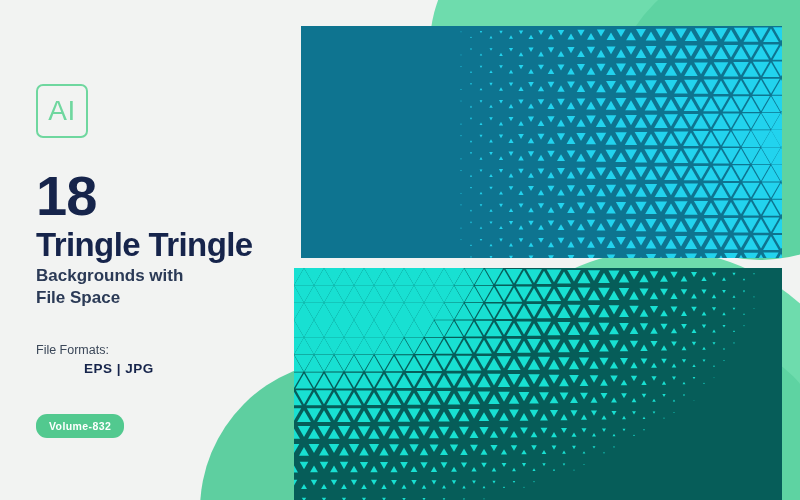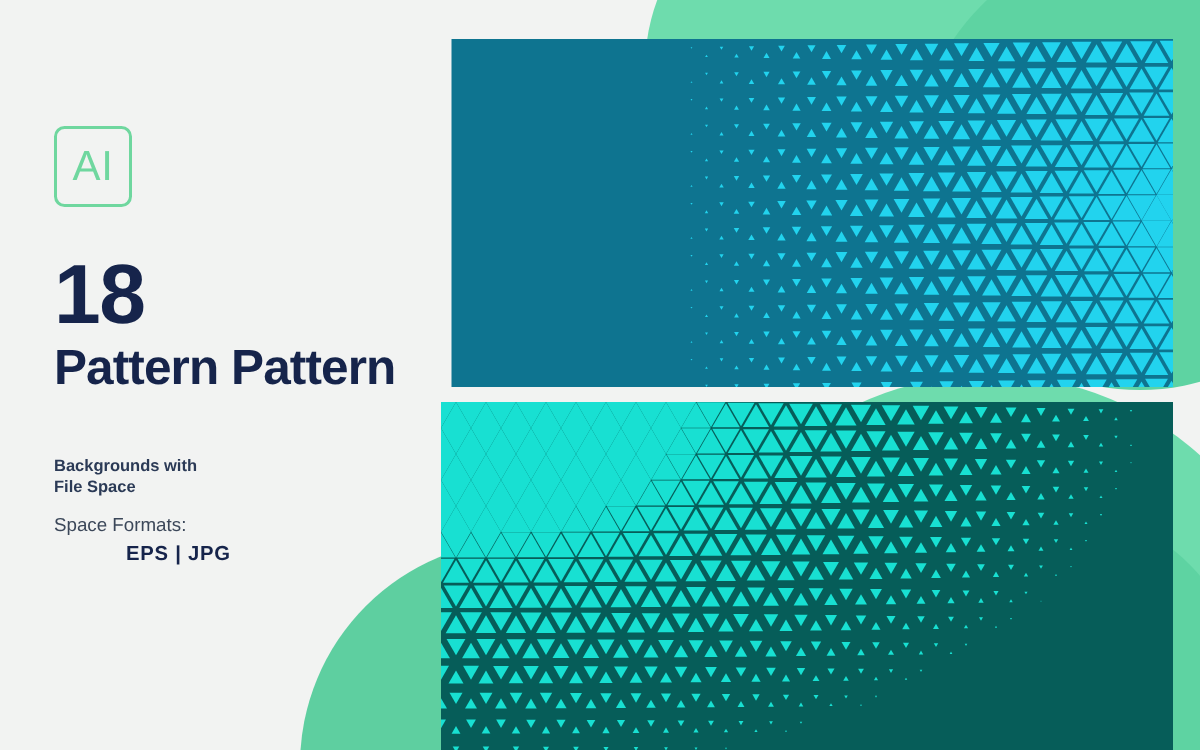--- a/index.html
+++ b/index.html
@@ -113,25 +113,24 @@
     letter-spacing: -0.6px;
     line-height: 1;
     white-space: nowrap;
   }
 
   #subtitle {
     position: absolute;
     top: 265px;
     left: 0;
     width: 220px;
-    font-size: 11px;
+    font-size: 17px;
     font-weight: bold;
     color: #2b3a56;
     line-height: 1.28;
-    margin-top: 39px;
   }
 
   #formats-label {
     position: absolute;
     top: 343px;
     left: 0;
     font-size: 12.5px;
     color: #3b4759;
     font-weight: 400;
   }
@@ -198,30 +197,31 @@
   <div class="blob" id="blob-bottom-left"></div>
 
   <div id="info-panel">
 
     <div id="ai-badge">
       <span id="ai-badge-label">AI</span>
     </div>
 
     <div id="count-number">18</div>
 
-    <div id="title-main">Pattern Pattern</div>
+    <div id="title-main">Tringle Tringle</div>
 
     <div id="subtitle">
       <div>Backgrounds with</div>
       <div>File Space</div>
     </div>
 
-    <div id="formats-label">Space Formats:</div>
+    <div id="formats-label">File Formats:</div>
     <div id="formats-value">EPS  |  JPG</div>
 
+    <div id="volume-badge">Volume-832</div>
   </div>
 
   <div class="panel" id="panel-top">
       <svg width="481" height="232" viewBox="0 0 481 232">
         <polygon points="159.41,5.44 160.59,5.44 160.00,6.45" fill="#22d3ee"></polygon>
         <polygon points="169.10,12.07 170.90,12.07 170.00,10.50" fill="#22d3ee"></polygon>
         <polygon points="178.82,5.09 181.18,5.09 180.00,7.13" fill="#22d3ee"></polygon>
         <polygon points="188.53,12.40 191.47,12.40 190.00,9.84" fill="#22d3ee"></polygon>
         <polygon points="198.28,4.78 201.72,4.78 200.00,7.76" fill="#22d3ee"></polygon>
         <polygon points="207.99,12.71 212.01,12.71 210.00,9.23" fill="#22d3ee"></polygon>

